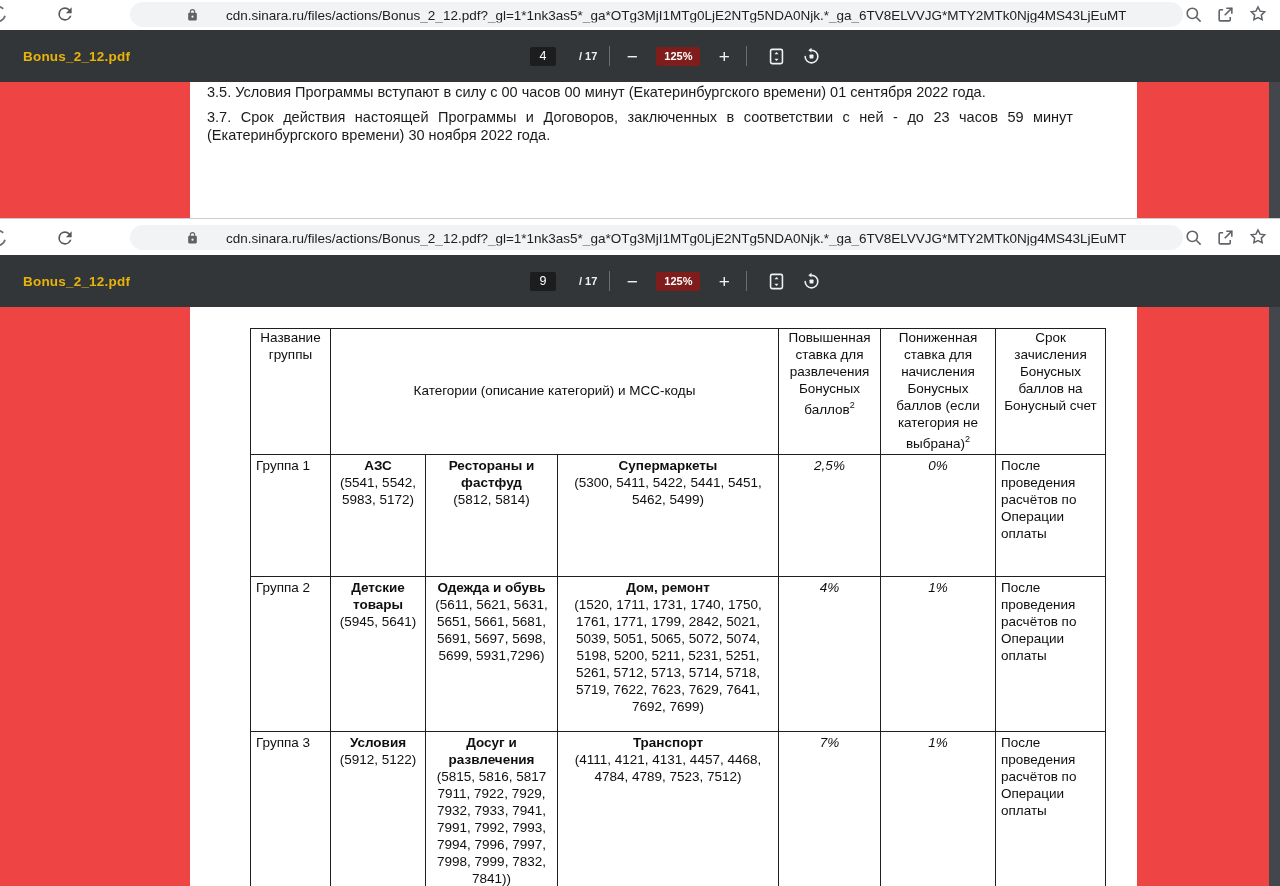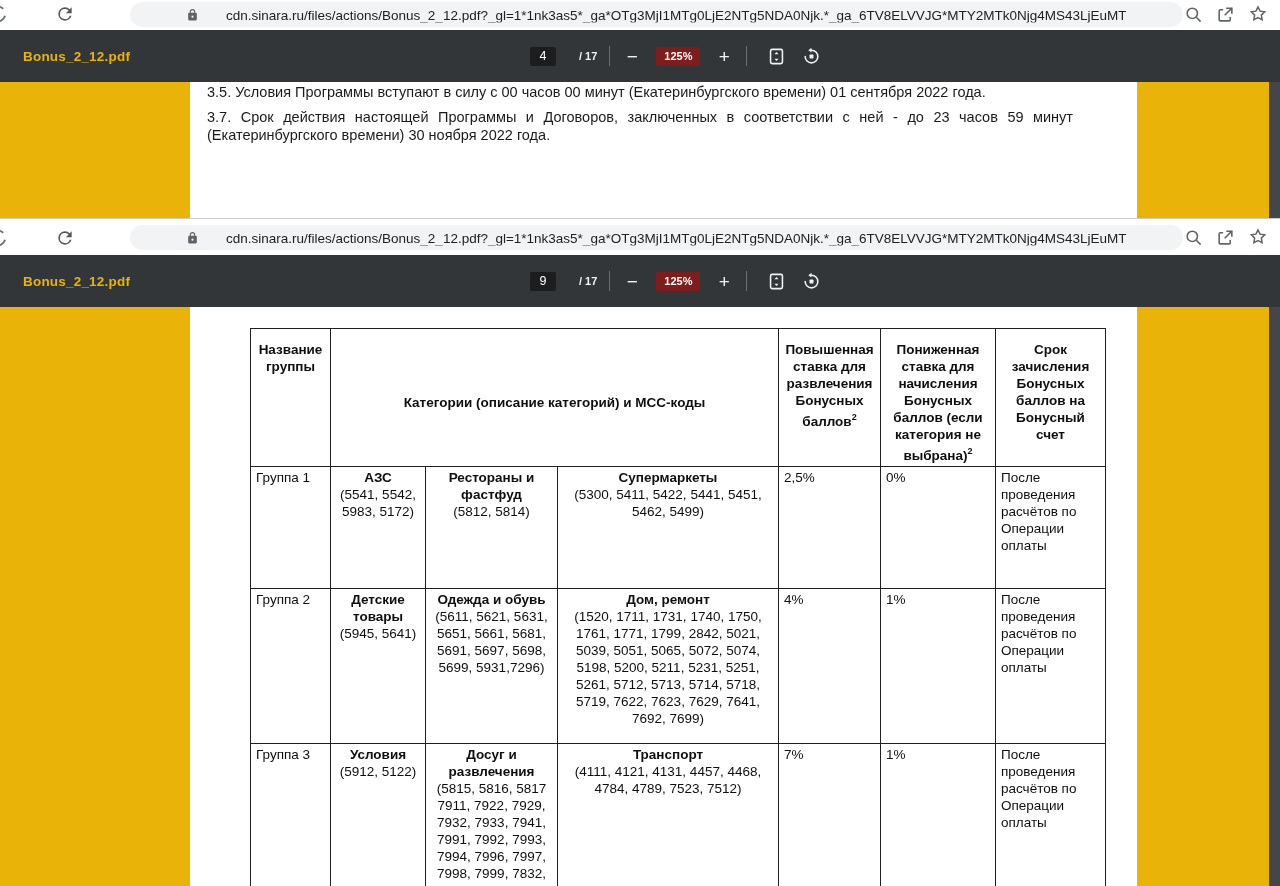--- a/index.html
+++ b/index.html
@@ -42,41 +42,41 @@
     text-align:center;font-size:12.5px;border-radius:2px;cursor:text;}
   .page-total{font-size:11px;margin-left:23px;font-weight:bold;}
   .tb-sep{width:1px;height:20px;background:rgba(255,255,255,.28);margin:0 12px;}
   .tb-btn{background:none;border:0;padding:0;cursor:pointer;color:#f1f1f1;
     font-size:19px;font-family:"Liberation Sans",sans-serif;line-height:19px;width:20px;}
   .zoom-box{background:#7f1d1d;color:#ffffff;width:44px;height:19px;line-height:19px;
     text-align:center;font-size:11px;font-weight:600;border-radius:2px;margin:0 14px;cursor:text;}
   .tb-icon-btn{background:none;border:0;padding:0;cursor:pointer;color:#f1f1f1;line-height:0;margin:0 8px;}
 
   
-  .pdf-content{position:relative;background:#eab308;width:100%;}
+  .pdf-content{position:relative;background:#ef4444;width:100%;}
   #win1 .pdf-content{height:136px;}
   #win2 .pdf-content{height:579px;}
   .pdf-page{position:absolute;left:190px;width:947px;top:0;bottom:0;background:#ffffff;}
   .scroll-strip{position:absolute;right:0;top:0;bottom:0;width:11px;background:#43474b;}
 
   .doc-text{position:absolute;left:17px;width:866px;top:1px;
     font-size:14.5px;line-height:18.5px;color:#1b1b1b;text-align:justify;}
   .doc-text p{margin:0 0 6px 0;}
 
   
   .mcc-table{position:absolute;left:60px;top:21px;border-collapse:collapse;table-layout:fixed;
     font-size:13.5px;color:#0f0f0f;}
   .mcc-table td,.mcc-table th{border:1px solid #1f1f1f;padding:2px 5px;vertical-align:top;
     overflow:hidden;line-height:17px;}
-  .mcc-table th{font-weight:700;text-align:center;padding-top:12px;}
+  .mcc-table th{font-weight:400;text-align:center;padding-top:0;}
   th.h-categories{vertical-align:middle;}
   .group-cell{text-align:left;padding:7px 3px 0 6px;}
   .cat-cell{text-align:center;padding-top:5px;}
   .cat-name{font-weight:700;}
-  .rate-cell{vertical-align:middle;text-align:left;}
+  .rate-cell{vertical-align:middle;text-align:center;font-style:italic;}
   .term-cell{vertical-align:top;text-align:left;padding:16px 5px 0 10px;line-height:17.5px;}
   sup{font-size:9px;}
 </style>
 </head>
 <body>
 
 <div class="window" id="win1">
 
   <div class="urlbar">
     <span class="edge-sliver">

